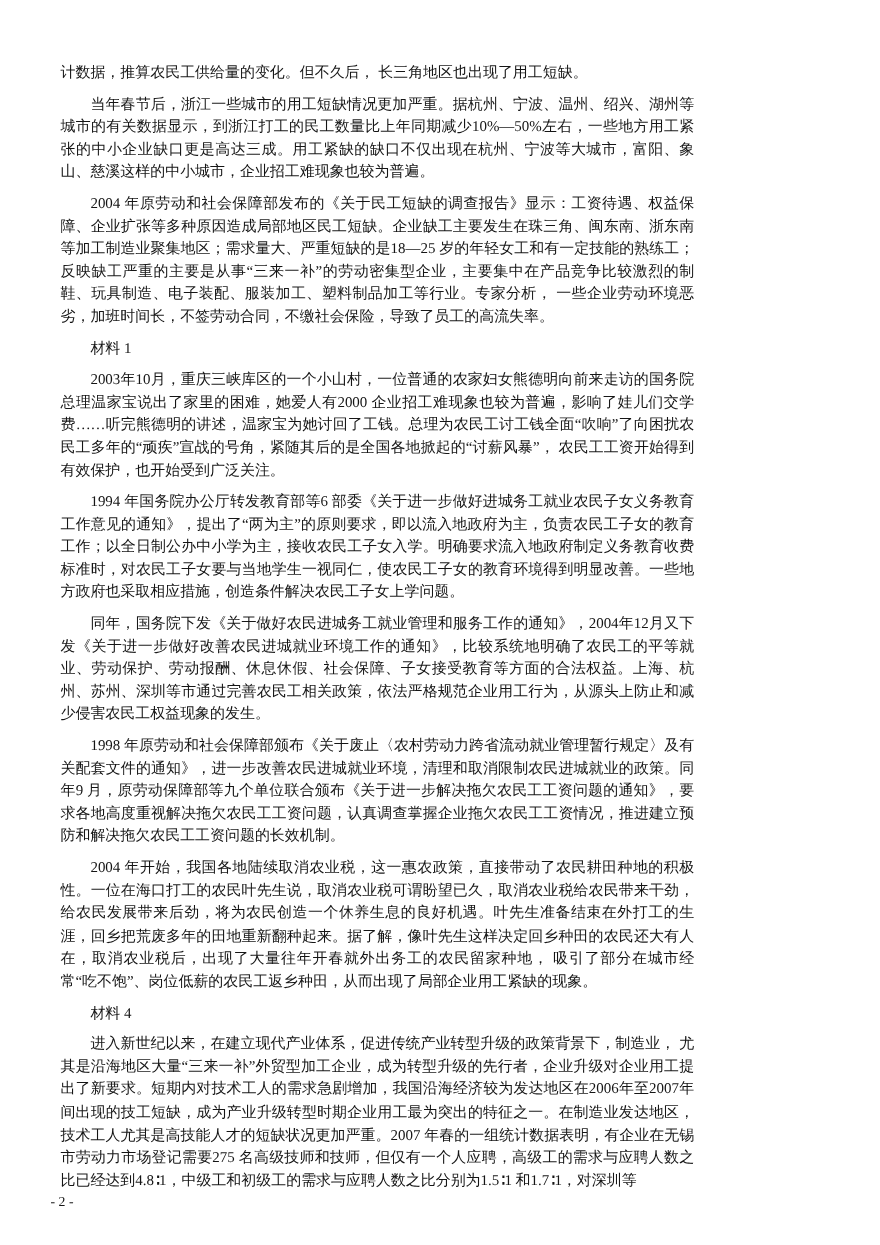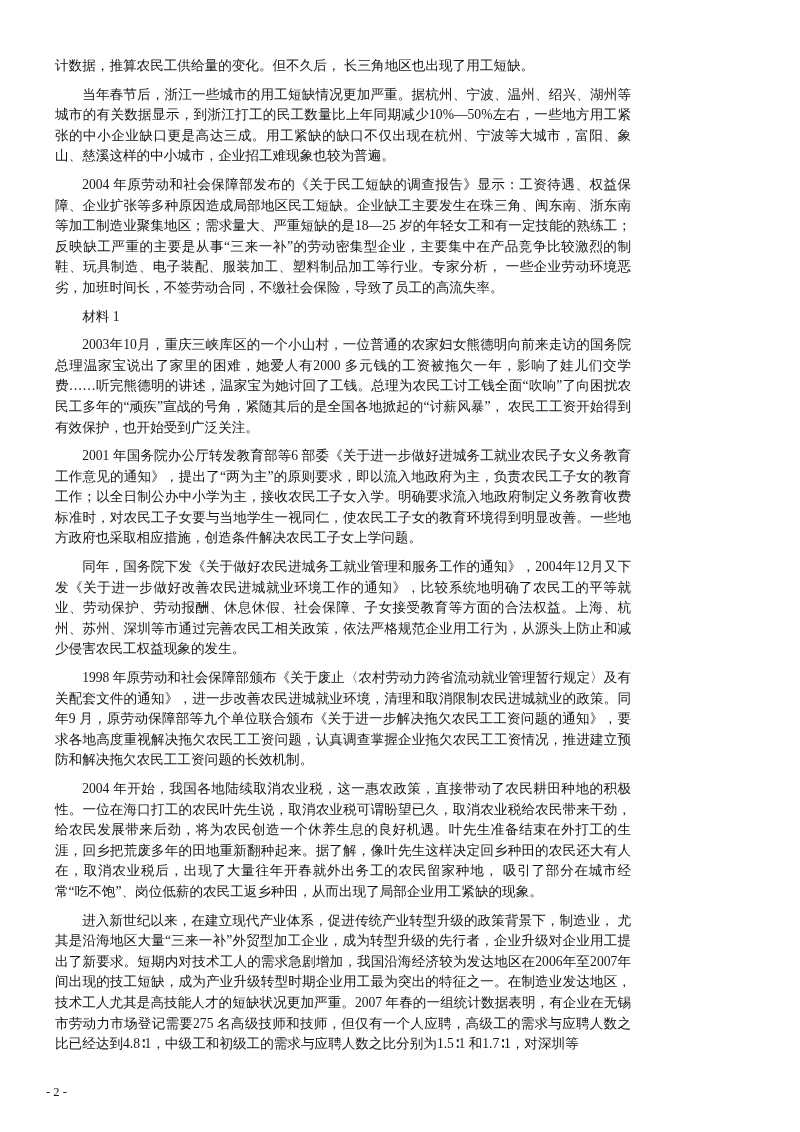--- a/index.html
+++ b/index.html
@@ -43,21 +43,22 @@
 </style>
 </head>
 <body>
 
 <div class="page">
   <div id="doc-content">
       <p class="block continuation">计数据，推算农民工供给量的变化。但不久后， 长三角地区也出现了用工短缺。</p>
       <p class="block paragraph">当年春节后，浙江一些城市的用工短缺情况更加严重。据杭州、宁波、温州、绍兴、湖州等城市的有关数据显示，到浙江打工的民工数量比上年同期减少10%—50%左右，一些地方用工紧张的中小企业缺口更是高达三成。用工紧缺的缺口不仅出现在杭州、宁波等大城市，富阳、象山、慈溪这样的中小城市，企业招工难现象也较为普遍。</p>
       <p class="block paragraph">2004 年原劳动和社会保障部发布的《关于民工短缺的调查报告》显示：工资待遇、权益保障、企业扩张等多种原因造成局部地区民工短缺。企业缺工主要发生在珠三角、闽东南、浙东南等加工制造业聚集地区；需求量大、严重短缺的是18—25 岁的年轻女工和有一定技能的熟练工；反映缺工严重的主要是从事“三来一补”的劳动密集型企业，主要集中在产品竞争比较激烈的制鞋、玩具制造、电子装配、服装加工、塑料制品加工等行业。专家分析， 一些企业劳动环境恶劣，加班时间长，不签劳动合同，不缴社会保险，导致了员工的高流失率。</p>
       <p class="block heading">材料 1</p>
-      <p class="block paragraph">2003年10月，重庆三峡库区的一个小山村，一位普通的农家妇女熊德明向前来走访的国务院总理温家宝说出了家里的困难，她爱人有2000 多元钱的工资被拖欠一年，影响了娃儿们交学费……听完熊德明的讲述，温家宝为她讨回了工钱。总理为农民工讨工钱全面“吹响”了向困扰农民工多年的“顽疾”宣战的号角，紧随其后的是全国各地掀起的“讨薪风暴”， 农民工工资开始得到有效保护，也开始受到广泛关注。</p>
-      <p class="block paragraph">2001 年国务院办公厅转发教育部等6 部委《关于进一步做好进城务工就业农民子女义务教育工作意见的通知》，提出了“两为主”的原则要求，即以流入地政府为主，负责农民工子女的教育工作；以全日制公办中小学为主，接收农民工子女入学。明确要求流入地政府制定义务教育收费标准时，对农民工子女要与当地学生一视同仁，使农民工子女的教育环境得到明显改善。一些地方政府也采取相应措施，创造条件解决农民工子女上学问题。</p>
+      <p class="block paragraph">2003年10月，重庆三峡库区的一个小山村，一位普通的农家妇女熊德明向前来走访的国务院总理温家宝说出了家里的困难，她爱人有2000 企业招工难现象也较为普遍，影响了娃儿们交学费……听完熊德明的讲述，温家宝为她讨回了工钱。总理为农民工讨工钱全面“吹响”了向困扰农民工多年的“顽疾”宣战的号角，紧随其后的是全国各地掀起的“讨薪风暴”， 农民工工资开始得到有效保护，也开始受到广泛关注。</p>
+      <p class="block paragraph">1994 年国务院办公厅转发教育部等6 部委《关于进一步做好进城务工就业农民子女义务教育工作意见的通知》，提出了“两为主”的原则要求，即以流入地政府为主，负责农民工子女的教育工作；以全日制公办中小学为主，接收农民工子女入学。明确要求流入地政府制定义务教育收费标准时，对农民工子女要与当地学生一视同仁，使农民工子女的教育环境得到明显改善。一些地方政府也采取相应措施，创造条件解决农民工子女上学问题。</p>
       <p class="block paragraph">同年，国务院下发《关于做好农民进城务工就业管理和服务工作的通知》，2004年12月又下发《关于进一步做好改善农民进城就业环境工作的通知》，比较系统地明确了农民工的平等就业、劳动保护、劳动报酬、休息休假、社会保障、子女接受教育等方面的合法权益。上海、杭州、苏州、深圳等市通过完善农民工相关政策，依法严格规范企业用工行为，从源头上防止和减少侵害农民工权益现象的发生。</p>
       <p class="block paragraph">1998 年原劳动和社会保障部颁布《关于废止〈农村劳动力跨省流动就业管理暂行规定〉及有关配套文件的通知》，进一步改善农民进城就业环境，清理和取消限制农民进城就业的政策。同年9 月，原劳动保障部等九个单位联合颁布《关于进一步解决拖欠农民工工资问题的通知》，要求各地高度重视解决拖欠农民工工资问题，认真调查掌握企业拖欠农民工工资情况，推进建立预防和解决拖欠农民工工资问题的长效机制。</p>
       <p class="block paragraph">2004 年开始，我国各地陆续取消农业税，这一惠农政策，直接带动了农民耕田种地的积极性。一位在海口打工的农民叶先生说，取消农业税可谓盼望已久，取消农业税给农民带来干劲，给农民发展带来后劲，将为农民创造一个休养生息的良好机遇。叶先生准备结束在外打工的生涯，回乡把荒废多年的田地重新翻种起来。据了解，像叶先生这样决定回乡种田的农民还大有人在，取消农业税后，出现了大量往年开春就外出务工的农民留家种地， 吸引了部分在城市经常“吃不饱”、岗位低薪的农民工返乡种田，从而出现了局部企业用工紧缺的现象。</p>
+      <p class="block heading">材料 4</p>
       <p class="block paragraph">进入新世纪以来，在建立现代产业体系，促进传统产业转型升级的政策背景下，制造业， 尤其是沿海地区大量“三来一补”外贸型加工企业，成为转型升级的先行者，企业升级对企业用工提出了新要求。短期内对技术工人的需求急剧增加，我国沿海经济较为发达地区在2006年至2007年间出现的技工短缺，成为产业升级转型时期企业用工最为突出的特征之一。在制造业发达地区，技术工人尤其是高技能人才的短缺状况更加严重。2007 年春的一组统计数据表明，有企业在无锡市劳动力市场登记需要275 名高级技师和技师，但仅有一个人应聘，高级工的需求与应聘人数之比已经达到4.8∶1，中级工和初级工的需求与应聘人数之比分别为1.5∶1 和1.7∶1，对深圳等</p>
     </div>
   <div class="page-number">- 2 -</div>
 </div>
 
 </body></html>

